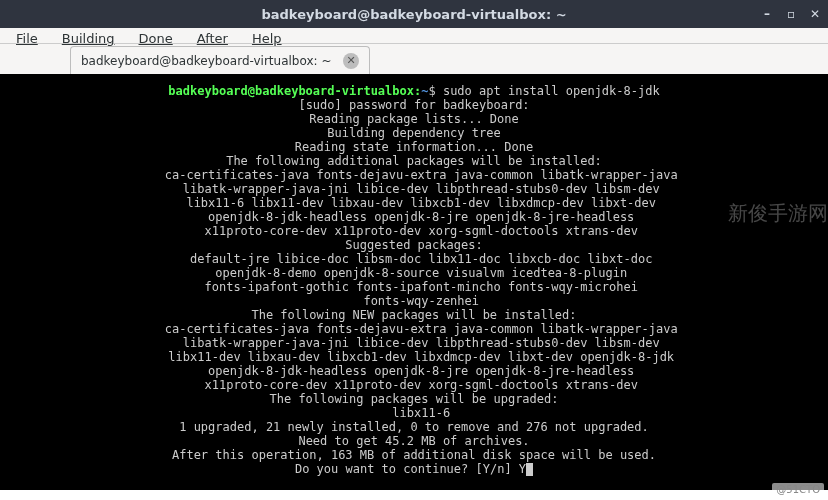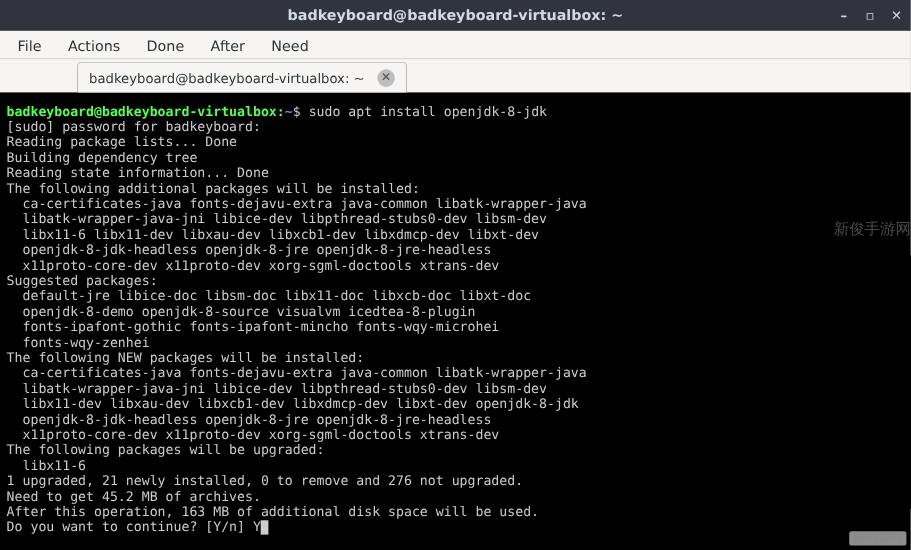--- a/index.html
+++ b/index.html
@@ -35,28 +35,29 @@
   width: 14px;
   height: 14px;
   display: inline-flex;
   align-items: center;
   justify-content: center;
   color: #d3dae3;
   font-size: 12px;
   cursor: pointer;
 }
 .menubar {
-  height: 26px;
+  height: 16px;
   background: #f6f5f4;
   border-bottom: 1px solid #ccc;
   display: flex;
-  align-items: flex-end;
+  align-items: flex-start;
   padding: 0 4px;
   font-size: 13px;
   color: #2e3436;
+  text-decoration: underline;
 }
 .menubar .menu-item {
   padding: 3px 12px;
   cursor: pointer;
 }
 .tabstrip {
   height: 30px;
   background: #f6f5f4;
   display: flex;
   align-items: flex-end;
@@ -92,20 +93,21 @@
 .terminal {
   background: #000;
   color: #ccc;
   font-family: "DejaVu Sans Mono", "Liberation Mono", monospace;
   font-size: 12px;
   line-height: 14px;
   padding: 10px 6px;
   height: calc(500px - 28px - 26px - 30px);
   overflow: hidden;
   white-space: pre;
+  text-align: center;
 }
 .prompt-user { color: #55ff55; font-weight: bold; }
 .prompt-path { color: #5395e0; font-weight: bold; }
 .prompt-dollar { color: #ccc; }
 .cursor {
   display: inline-block;
   width: 7px;
   height: 13px;
   background: #ccc;
   vertical-align: text-bottom;
@@ -117,44 +119,44 @@
   font-size: 10px;
   color: #888;
   background: rgba(255,255,255,0.55);
   padding: 1px 4px;
   border-radius: 2px;
 }
 .side-text {
   position: absolute;
   right: 0;
   top: 200px;
-  font-size: 14px;
+  font-size: 20px;
   color: #ccc;
   opacity: 0.35;
   font-family: Liberation Serif, serif;
 }
 </style>
 </head>
 <body>
 
 <div class="titlebar">
   <span>badkeyboard@badkeyboard-virtualbox: ~</span>
   <div class="controls">
     <span>–</span>
     <span>▫</span>
     <span>✕</span>
   </div>
 </div>
 
 <div class="menubar">
   <div class="menu-item">File</div>
-  <div class="menu-item">Actions</div>
+  <div class="menu-item">Building</div>
   <div class="menu-item">Done</div>
   <div class="menu-item">After</div>
-  <div class="menu-item">Need</div>
+  <div class="menu-item">Help</div>
 </div>
 
 <div class="tabstrip">
   <div class="tab">
     <span>badkeyboard@badkeyboard-virtualbox: ~</span>
     <span class="tab-close">✕</span>
   </div>
 </div>
 
 <div class="terminal" id="terminal"><div><span class="prompt-user">badkeyboard@badkeyboard-virtualbox</span><span class="prompt-user">:</span><span class="prompt-path">~</span><span class="prompt-dollar">$</span><span> sudo apt install openjdk-8-jdk</span></div><div>[sudo] password for badkeyboard:</div><div>Reading package lists... Done</div><div>Building dependency tree</div><div>Reading state information... Done</div><div>The following additional packages will be installed:</div><div>  ca-certificates-java fonts-dejavu-extra java-common libatk-wrapper-java</div><div>  libatk-wrapper-java-jni libice-dev libpthread-stubs0-dev libsm-dev</div><div>  libx11-6 libx11-dev libxau-dev libxcb1-dev libxdmcp-dev libxt-dev</div><div>  openjdk-8-jdk-headless openjdk-8-jre openjdk-8-jre-headless</div><div>  x11proto-core-dev x11proto-dev xorg-sgml-doctools xtrans-dev</div><div>Suggested packages:</div><div>  default-jre libice-doc libsm-doc libx11-doc libxcb-doc libxt-doc</div><div>  openjdk-8-demo openjdk-8-source visualvm icedtea-8-plugin</div><div>  fonts-ipafont-gothic fonts-ipafont-mincho fonts-wqy-microhei</div><div>  fonts-wqy-zenhei</div><div>The following NEW packages will be installed:</div><div>  ca-certificates-java fonts-dejavu-extra java-common libatk-wrapper-java</div><div>  libatk-wrapper-java-jni libice-dev libpthread-stubs0-dev libsm-dev</div><div>  libx11-dev libxau-dev libxcb1-dev libxdmcp-dev libxt-dev openjdk-8-jdk</div><div>  openjdk-8-jdk-headless openjdk-8-jre openjdk-8-jre-headless</div><div>  x11proto-core-dev x11proto-dev xorg-sgml-doctools xtrans-dev</div><div>The following packages will be upgraded:</div><div>  libx11-6</div><div>1 upgraded, 21 newly installed, 0 to remove and 276 not upgraded.</div><div>Need to get 45.2 MB of archives.</div><div>After this operation, 163 MB of additional disk space will be used.</div><div>Do you want to continue? [Y/n] Y<span class="cursor"></span></div></div>

